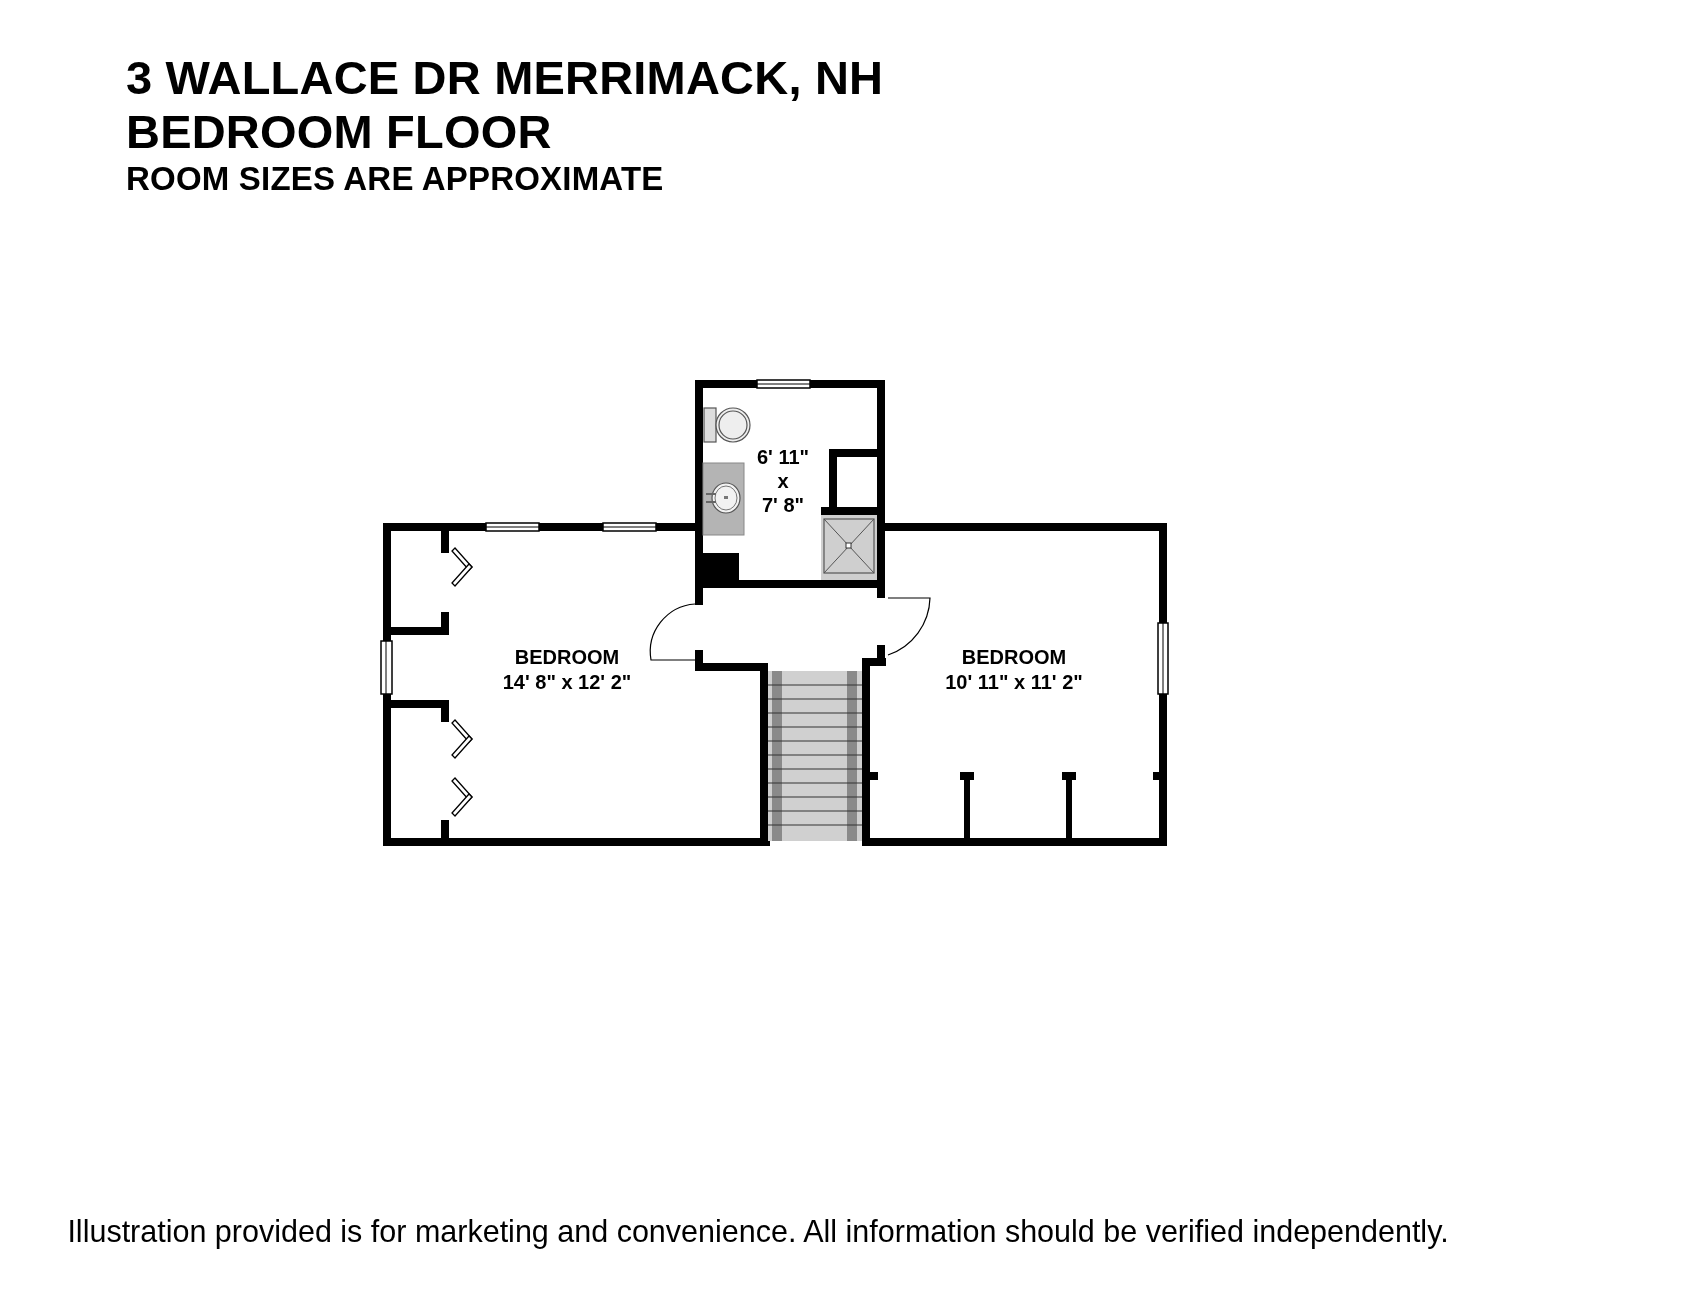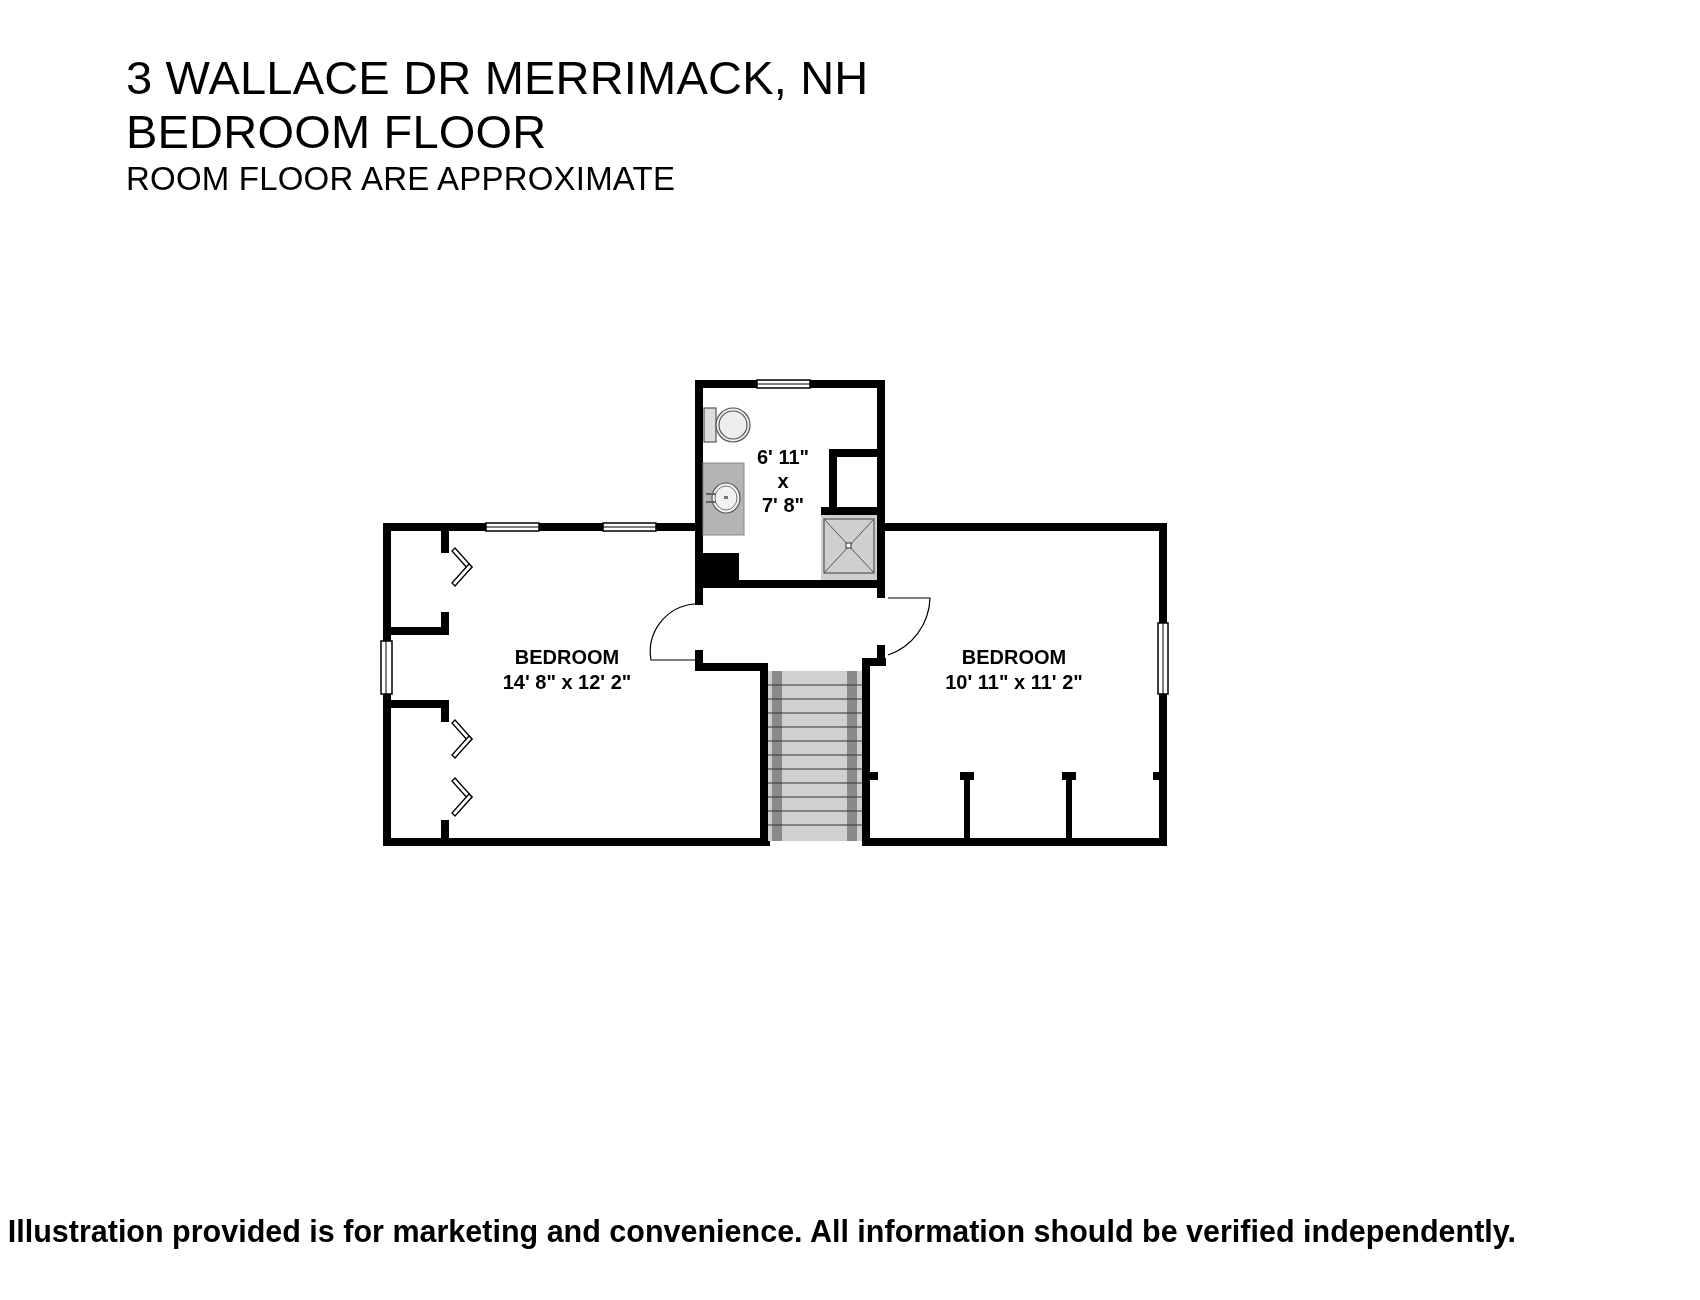--- a/index.html
+++ b/index.html
@@ -1,30 +1,30 @@
 <!DOCTYPE html>
 <html><head>
 <meta charset="utf-8">
 <style>
   html,body{margin:0;padding:0;background:#ffffff;}
   body{width:1700px;height:1300px;position:relative;overflow:hidden;font-family:"Liberation Sans",sans-serif;color:#000;}
-  .hdr{position:absolute;left:126px;font-weight:normal;line-height:1;letter-spacing:0.2px;}
+  .hdr{position:absolute;left:126px;font-weight:bold;line-height:1;letter-spacing:0.2px;}
   #t1{top:54px;font-size:47px;}
   #t2{top:108px;font-size:47px;}
   #t3{top:162px;font-size:33px;}
   #plan{position:absolute;left:0;top:0;}
   .rlabel{font-family:"Liberation Sans",sans-serif;font-weight:bold;fill:#000;text-anchor:middle;}
-  #footer{position:absolute;left:0;width:1516px;top:1214px;text-align:right;font-weight:bold;font-size:30.5px;letter-spacing:0;}
+  #footer{position:absolute;left:0;width:1516px;top:1214px;text-align:center;font-weight:normal;font-size:30.5px;letter-spacing:0;}
 </style>
 </head>
 <body>
 
 <div id="t1" class="hdr">3 WALLACE DR MERRIMACK, NH</div>
 <div id="t2" class="hdr">BEDROOM FLOOR</div>
-<div id="t3" class="hdr">ROOM FLOOR ARE APPROXIMATE</div>
+<div id="t3" class="hdr">ROOM SIZES ARE APPROXIMATE</div>
 
 <svg id="plan" width="1700" height="1300" viewBox="0 0 1700 1300">
 
   <g fill="#000">
 
     <rect x="383" y="523" width="318" height="8"></rect>
 
     <rect x="383" y="523" width="8" height="118"></rect>
     <rect x="383" y="694" width="8" height="152"></rect>
 

